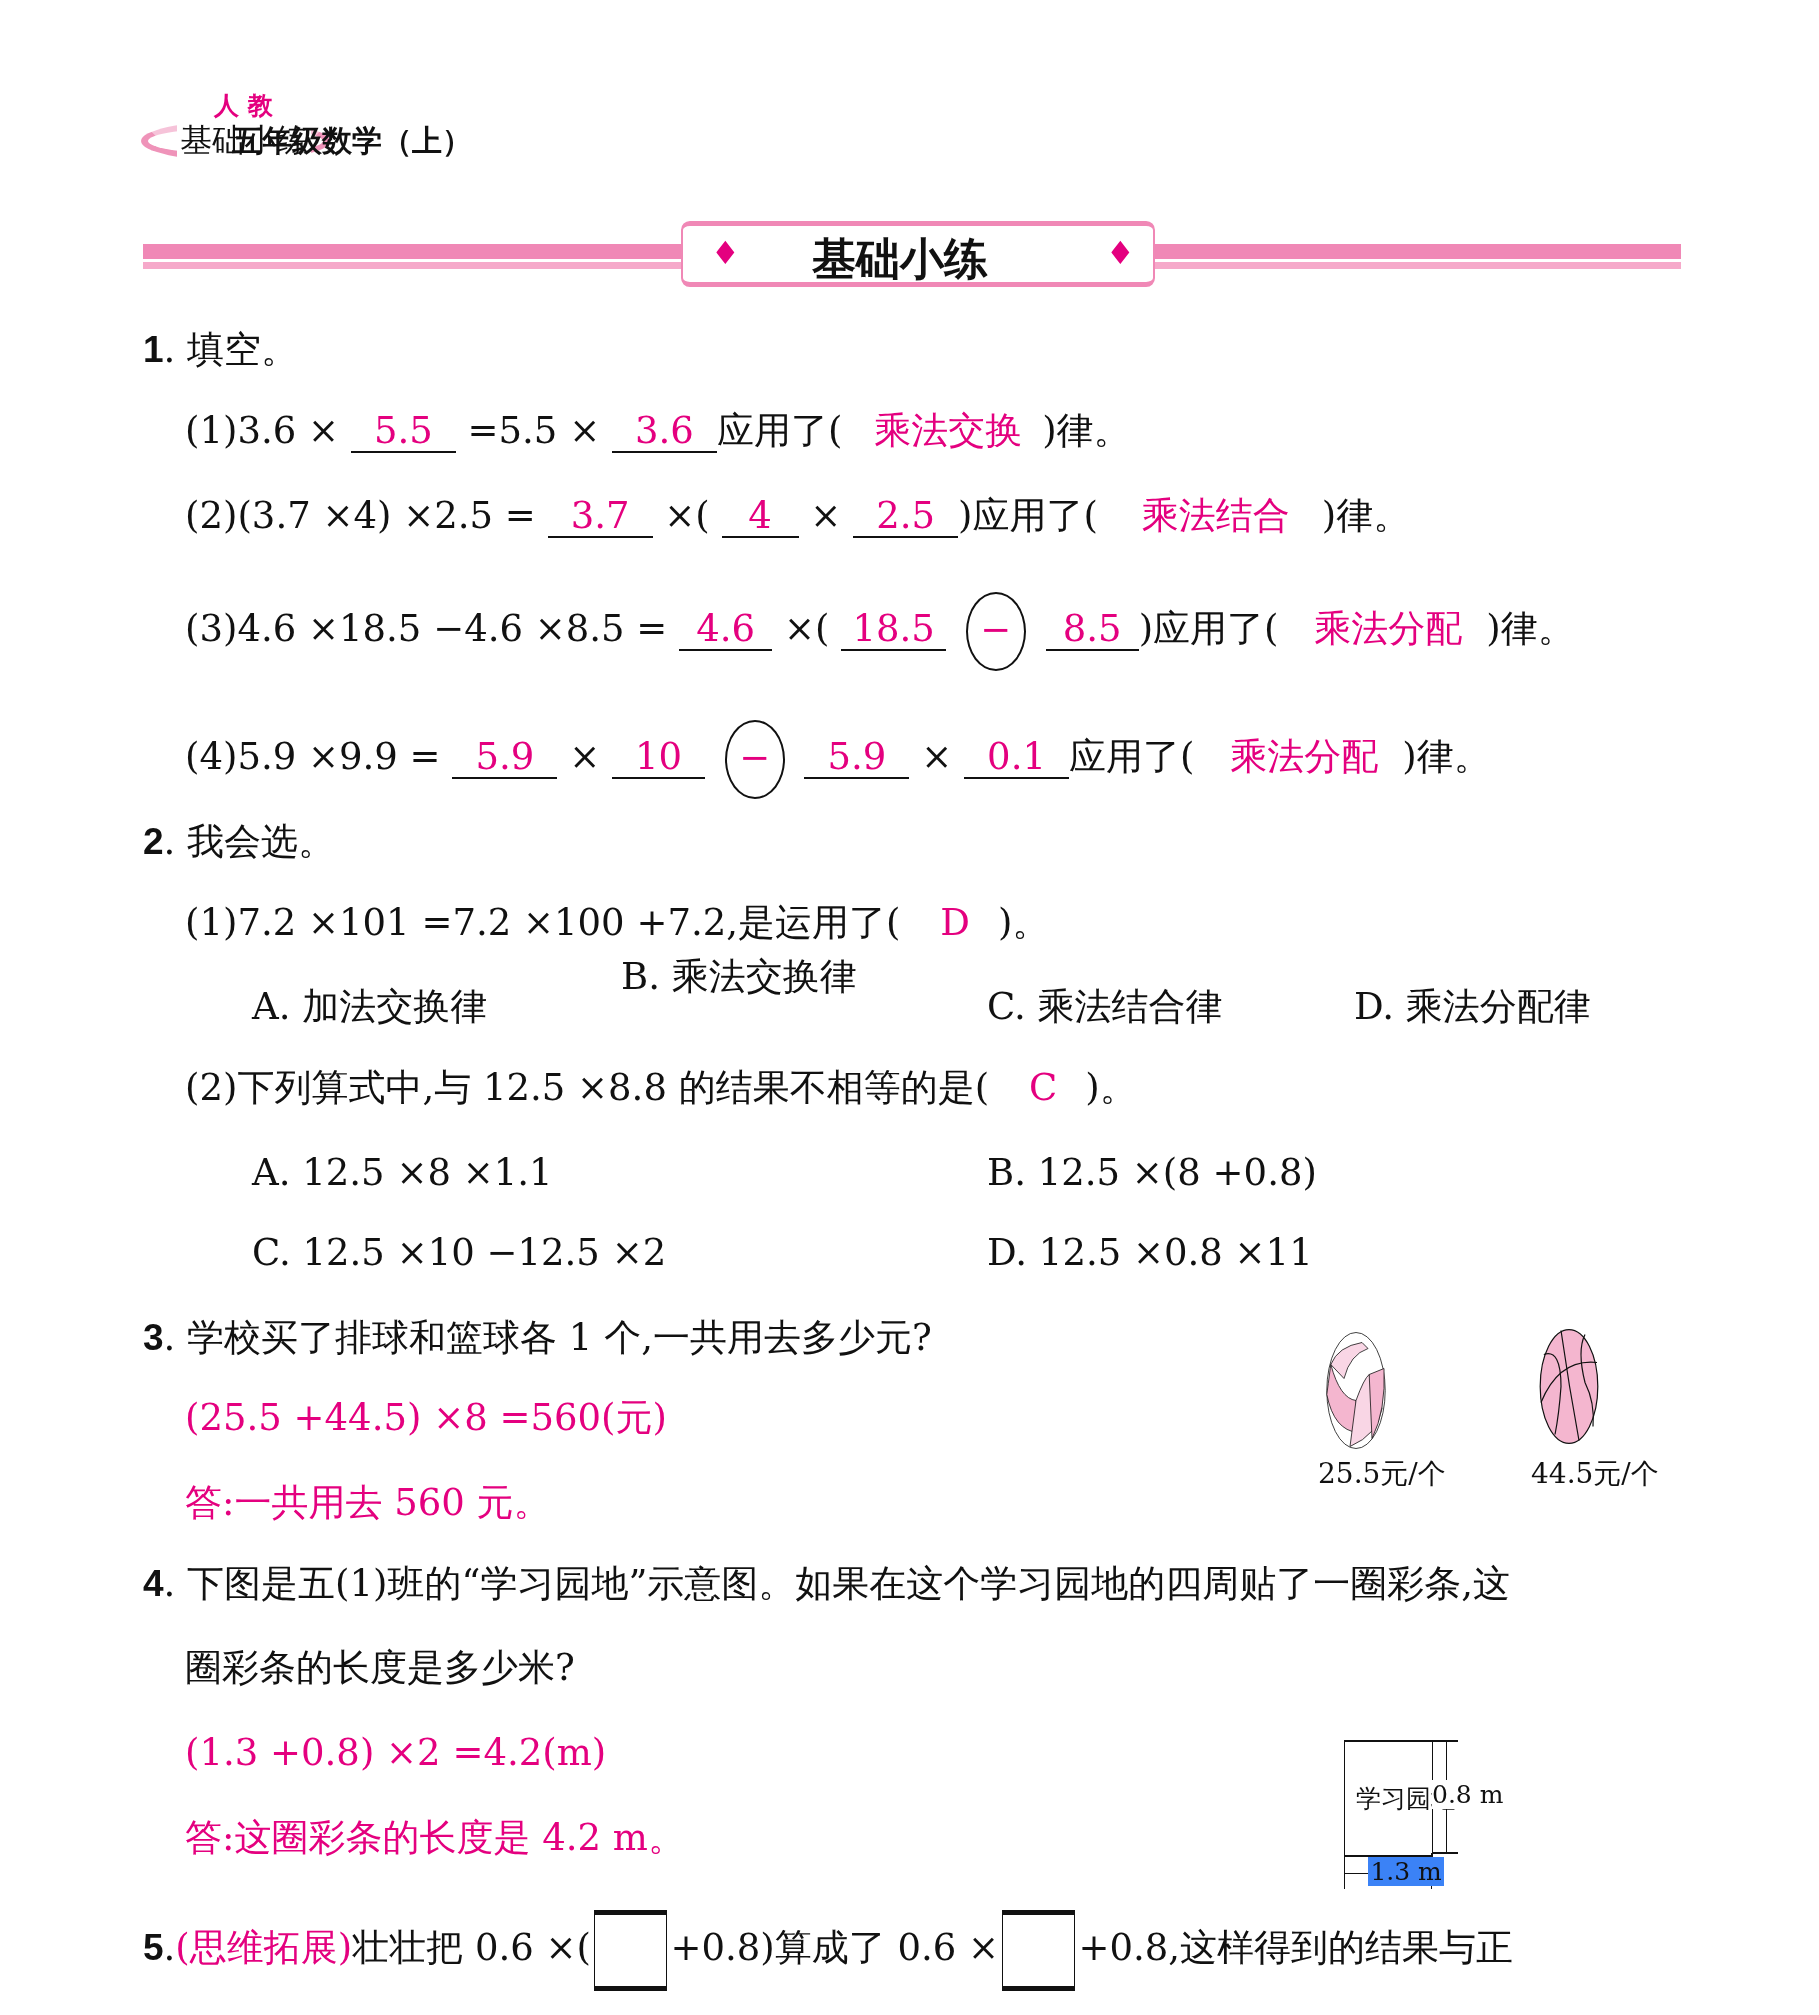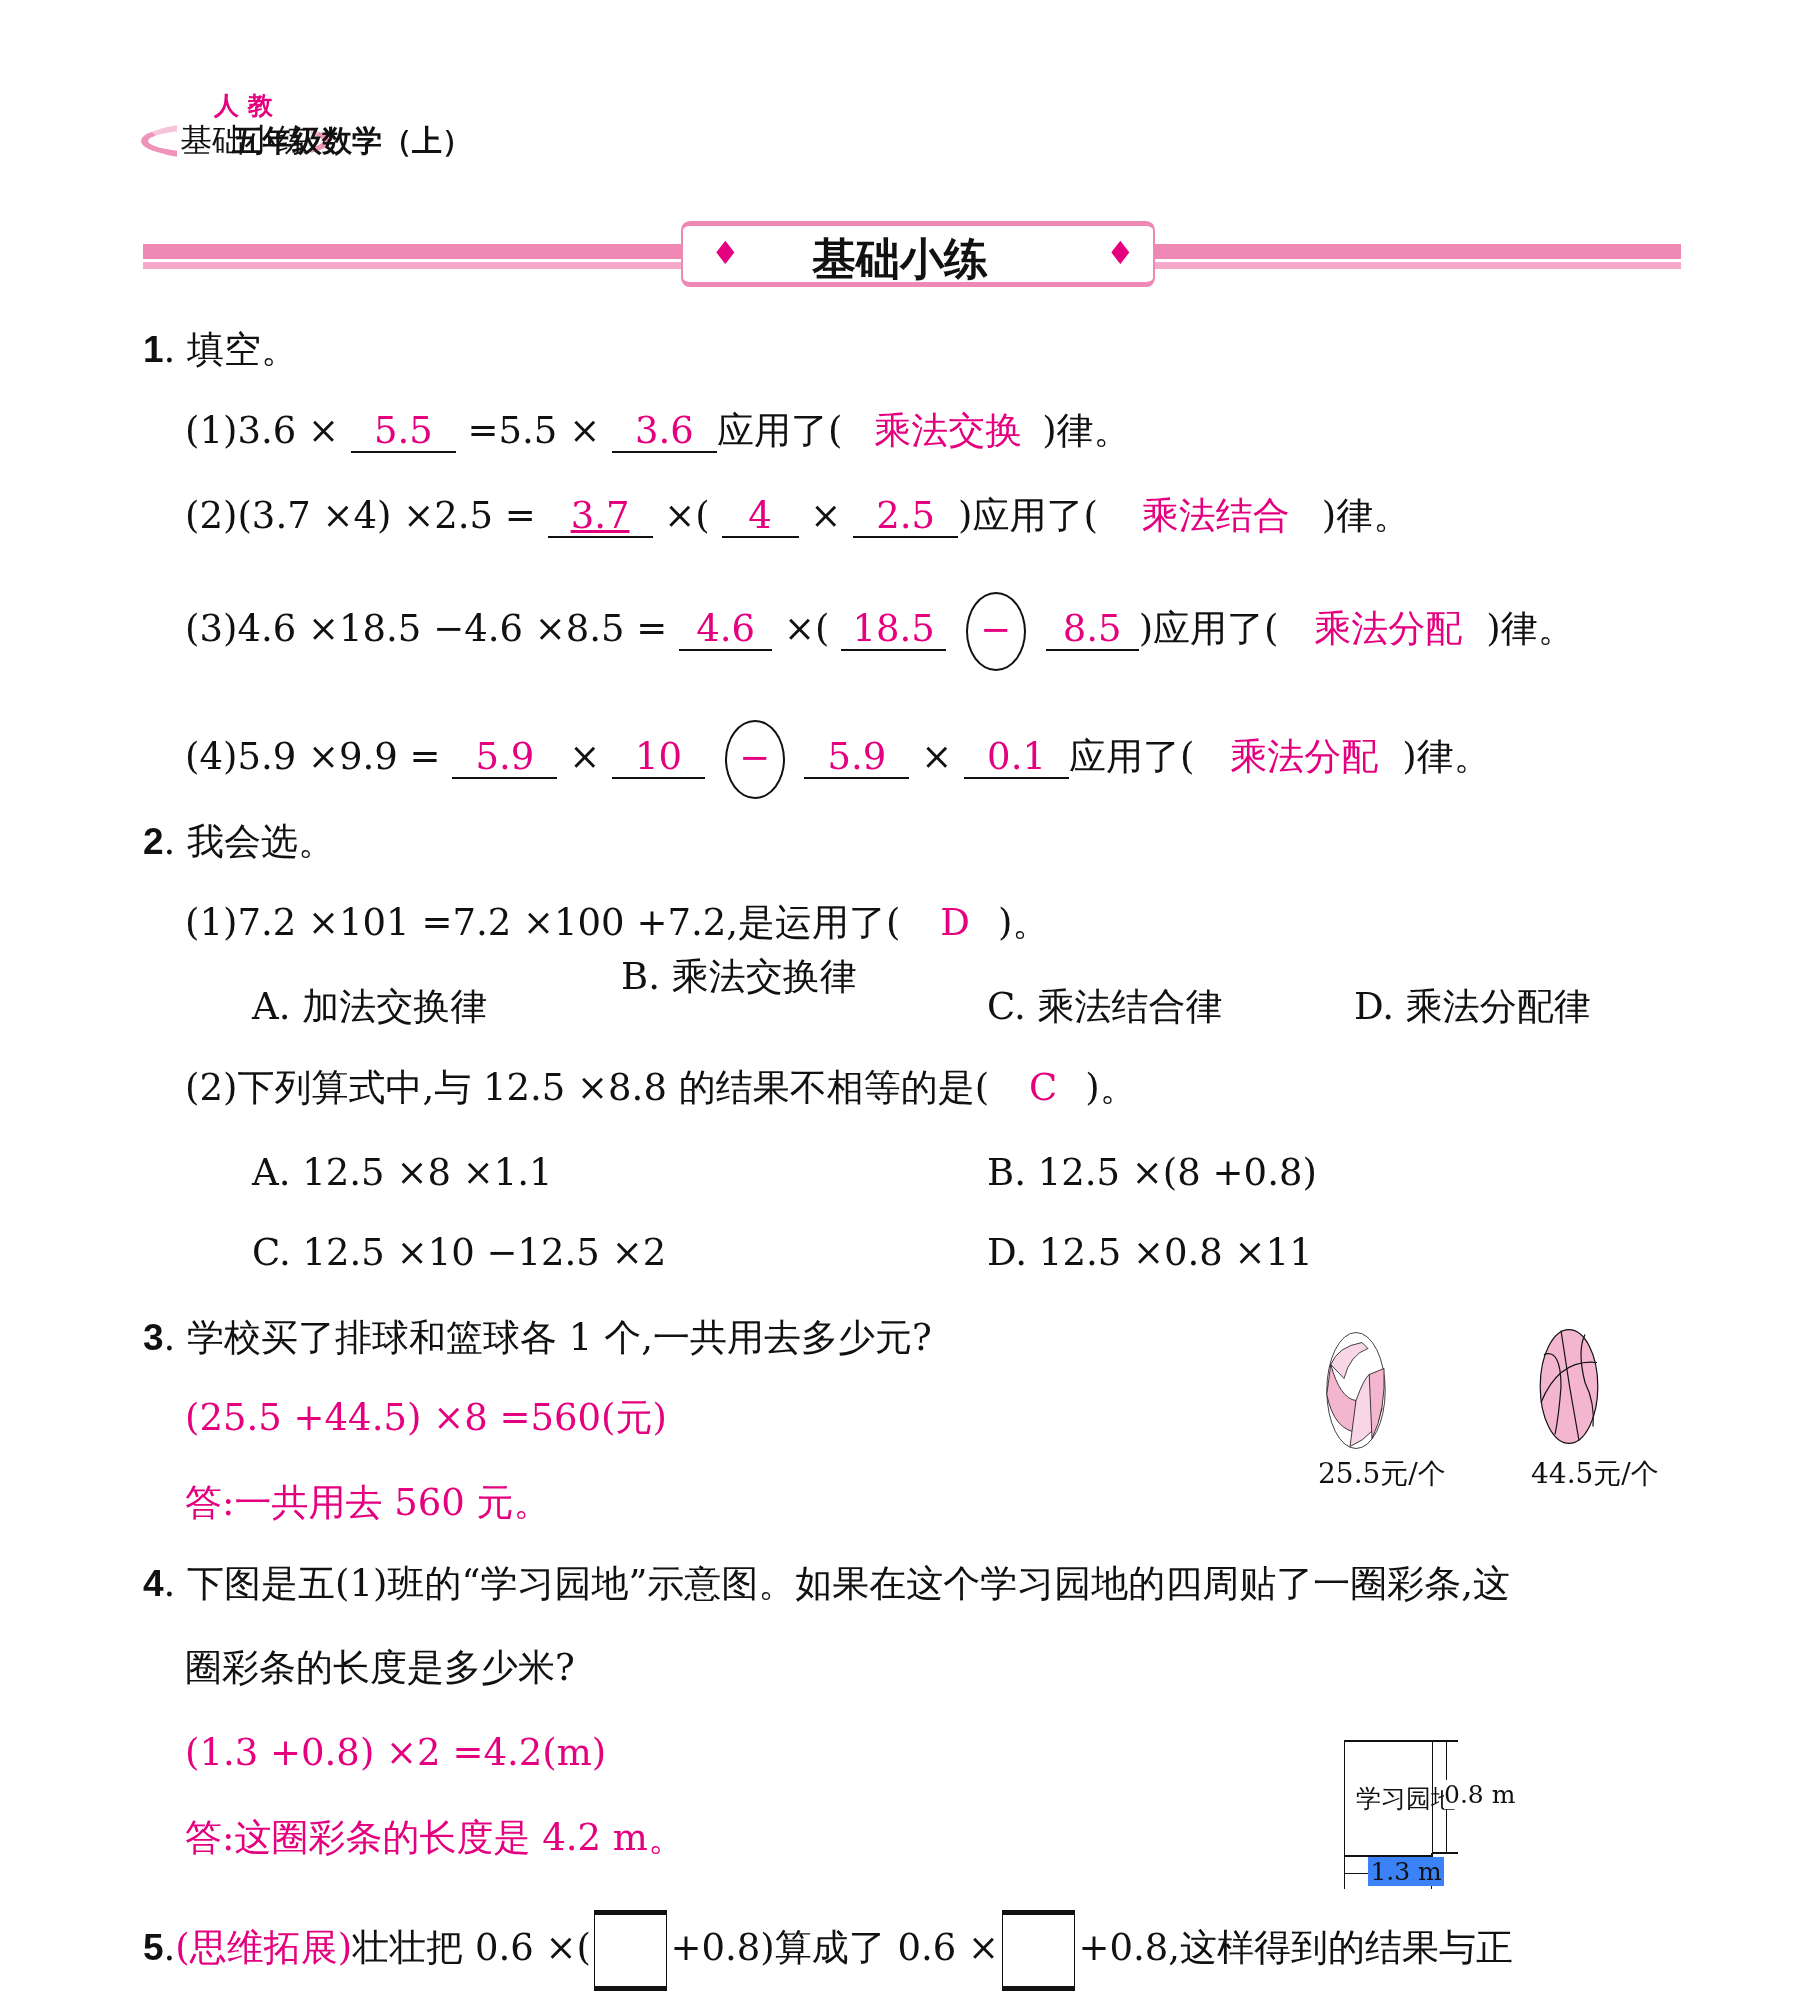--- a/index.html
+++ b/index.html
@@ -40,21 +40,21 @@
 <div class="line" style="left:185px;top:407px;">
   <span>(1)3.6 ×</span>
   <span class="blank" style="width:105px;">5.5</span>
   <span>=5.5 ×</span>
   <span class="blank" style="width:105px;">3.6</span><span>应用了(</span>
   <span class="pink" style="margin:0 20px;">乘法交换</span><span>)律。</span>
 </div>
 
 <div class="line" style="left:185px;top:492px;">
   <span>(2)(3.7 ×4) ×2.5 =</span>
-  <span class="blank" style="width:105px;text-decoration:underline;">3.7</span>
+  <span class="blank" style="width:105px;">3.7</span>
   <span>×(</span>
   <span class="blank" style="width:77px;">4</span>
   <span>×</span>
   <span class="blank" style="width:105px;">2.5</span><span>)应用了(</span>
   <span class="pink" style="margin:0 32px;">乘法结合</span><span>)律。</span>
 </div>
 
 <div class="line" style="left:185px;top:592px;">
   <span>(3)4.6 ×18.5 −4.6 ×8.5 =</span>
   <span class="blank" style="width:93px;">4.6</span>
@@ -127,21 +127,21 @@
 <div class="line" style="left:185px;top:1644px;">圈彩条的长度是多少米?</div>
 <div class="line pink" style="left:185px;top:1729px;">(1.3 +0.8) ×2 =4.2(m)</div>
 <div class="line pink" style="left:185px;top:1814px;">答:这圈彩条的长度是 4.2 m。</div>
 
 <div class="abs" style="left:1344px;top:1740px;width:185px;height:153px;">
   <div class="abs" style="left:0;top:0;width:87px;height:113px;border-left:1.2px solid #111;border-right:1.2px solid #111;border-top:2px solid #111;border-bottom:2px solid #111;"></div>
   <div class="abs" style="left:12px;top:42px;font-size:25px;">学习园地</div>
   <div class="abs" style="left:88px;top:0;width:26px;border-top:2px solid #111;"></div>
   <div class="abs" style="left:88px;top:112px;width:26px;border-top:2px solid #111;"></div>
   <div class="abs" style="left:102px;top:2px;height:111px;border-left:0.8px solid #111;"></div>
-  <div class="abs" style="left:100px;top:40px;font-size:25px;background:#fff;text-align:right;">0.8 m</div>
+  <div class="abs" style="left:88px;top:40px;font-size:25px;background:#fff;text-align:right;">0.8 m</div>
   <div class="abs" style="left:0;top:113px;height:36px;border-left:1.2px solid #111;"></div>
   <div class="abs" style="left:87px;top:113px;height:36px;border-left:1.2px solid #111;"></div>
   <div class="abs" style="left:1.2px;top:133px;width:85px;border-top:0.8px solid #111;"></div>
   <div class="abs" style="left:24px;top:117px;font-size:25px;background:#3b82f6;padding:0 2.4px;">1.3 m</div>
 </div>
 
 <div class="line" style="left:143px;top:1910px;">
   <span class="bold">5</span><span>.</span><span class="pink">(思维拓展)</span><span>壮壮把 0.6 ×(</span><span class="sqbox"></span><span>+0.8)算成了 0.6 ×</span><span class="sqbox"></span><span>+0.8,这样得到的结果与正</span>
 </div>
 

